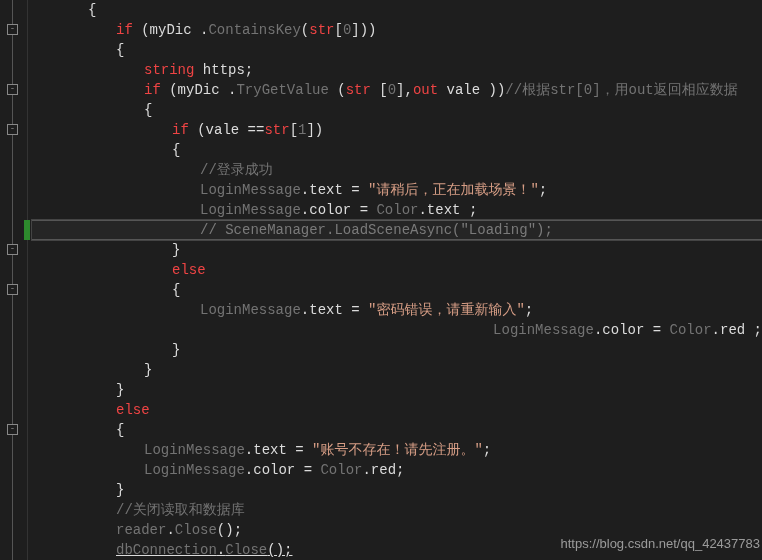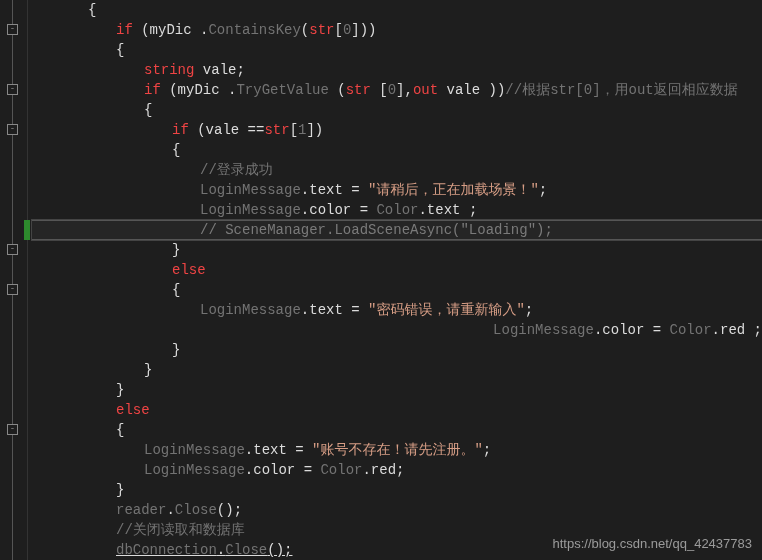--- a/index.html
+++ b/index.html
@@ -74,21 +74,21 @@
   }
   .kw { color: #ef4444; }
   .type { color: #737373; }
   .str { color: #d69d85; }
   .cmt { color: #737373; }
   .ident { color: #737373; }
   .punct { color: #dcdcdc; }
   .dim { color: #7a7a7a; }
   .watermark {
     position: absolute;
-    right: 10px;
+    right: 2px;
     bottom: 6px;
     color: #b0b0b0;
     font-family: Arial, sans-serif;
     font-size: 13px;
     opacity: 0.85;
   }
 </style>
 </head>
 <body>
 
@@ -99,21 +99,21 @@
       <div class="fold-mark" style="top: 84px;">-</div>
       <div class="fold-mark" style="top: 124px;">-</div>
       <div class="fold-mark" style="top: 244px;">-</div>
       <div class="fold-mark" style="top: 284px;">-</div>
       <div class="fold-mark" style="top: 424px;">-</div>
     </div>
   <div class="code-area" id="code-area">
       <div class="code-line" style="padding-left: 56px;"><span class="punct">{</span></div>
       <div class="code-line" style="padding-left: 84px;"><span class="kw">if</span><span class="punct"> (myDic .</span><span class="ident">ContainsKey</span><span class="punct">(</span><span class="kw">str</span><span class="punct">[</span><span class="ident">0</span><span class="punct">]))</span></div>
       <div class="code-line" style="padding-left: 84px;"><span class="punct">{</span></div>
-      <div class="code-line" style="padding-left: 112px;"><span class="kw">string</span><span class="punct"> vale;</span></div>
+      <div class="code-line" style="padding-left: 112px;"><span class="kw">string</span><span class="punct"> https;</span></div>
       <div class="code-line" style="padding-left: 112px;"><span class="kw">if</span><span class="punct"> (myDic .</span><span class="ident">TryGetValue</span><span class="punct"> (</span><span class="kw">str</span><span class="punct"> [</span><span class="ident">0</span><span class="punct">],</span><span class="kw">out</span><span class="punct"> vale ))</span><span class="cmt">//根据str[0]，用out返回相应数据</span></div>
       <div class="code-line" style="padding-left: 112px;"><span class="punct">{</span></div>
       <div class="code-line" style="padding-left: 140px;"><span class="kw">if</span><span class="punct"> (vale ==</span><span class="kw">str</span><span class="punct">[</span><span class="ident">1</span><span class="punct">])</span></div>
       <div class="code-line" style="padding-left: 140px;"><span class="punct">{</span></div>
       <div class="code-line" style="padding-left: 168px;"><span class="cmt">//登录成功</span></div>
       <div class="code-line" style="padding-left: 168px;"><span class="ident">LoginMessage</span><span class="punct">.text = </span><span class="str">"请稍后，正在加载场景！"</span><span class="punct">;</span></div>
       <div class="code-line" style="padding-left: 168px;"><span class="ident">LoginMessage</span><span class="punct">.color = </span><span class="type">Color</span><span class="punct">.text ;</span></div>
       <div class="code-line cursor-line" style="padding-left: 168px;"><span class="dim">// SceneManager.LoadSceneAsync("Loading");</span></div>
       <div class="code-line" style="padding-left: 140px;"><span class="punct">}</span></div>
       <div class="code-line" style="padding-left: 140px;"><span class="kw">else</span></div>
@@ -121,19 +121,19 @@
       <div class="code-line" style="padding-left: 168px;"><span class="ident">LoginMessage</span><span class="punct">.text = </span><span class="str">"密码错误，请重新输入"</span><span class="punct">;</span></div>
       <div class="code-line" style="padding-left: 168px; text-align: right;"><span class="ident">LoginMessage</span><span class="punct">.color = </span><span class="type">Color</span><span class="punct">.red ;</span></div>
       <div class="code-line" style="padding-left: 140px;"><span class="punct">}</span></div>
       <div class="code-line" style="padding-left: 112px;"><span class="punct">}</span></div>
       <div class="code-line" style="padding-left: 84px;"><span class="punct">}</span></div>
       <div class="code-line" style="padding-left: 84px;"><span class="kw">else</span></div>
       <div class="code-line" style="padding-left: 84px;"><span class="punct">{</span></div>
       <div class="code-line" style="padding-left: 112px;"><span class="ident">LoginMessage</span><span class="punct">.text = </span><span class="str">"账号不存在！请先注册。"</span><span class="punct">;</span></div>
       <div class="code-line" style="padding-left: 112px;"><span class="ident">LoginMessage</span><span class="punct">.color = </span><span class="type">Color</span><span class="punct">.red;</span></div>
       <div class="code-line" style="padding-left: 84px;"><span class="punct">}</span></div>
+      <div class="code-line" style="padding-left: 84px;"><span class="cmt">//关闭读取和数据库</span></div>
       <div class="code-line" style="padding-left: 84px;"><span class="ident">reader</span><span class="punct">.</span><span class="ident">Close</span><span class="punct">();</span></div>
-      <div class="code-line" style="padding-left: 84px;"><span class="cmt">//关闭读取和数据库</span></div>
       <div class="code-line" style="padding-left: 84px; text-decoration: underline;"><span class="ident">dbConnection</span><span class="punct">.</span><span class="ident">Close</span><span class="punct">();</span></div>
       <div class="green-mark" style="top: 220px; position: absolute; left: -4px;"></div>
     </div>
 </div>
 <div class="watermark">https://blog.csdn.net/qq_42437783</div>
 
 </body></html>

